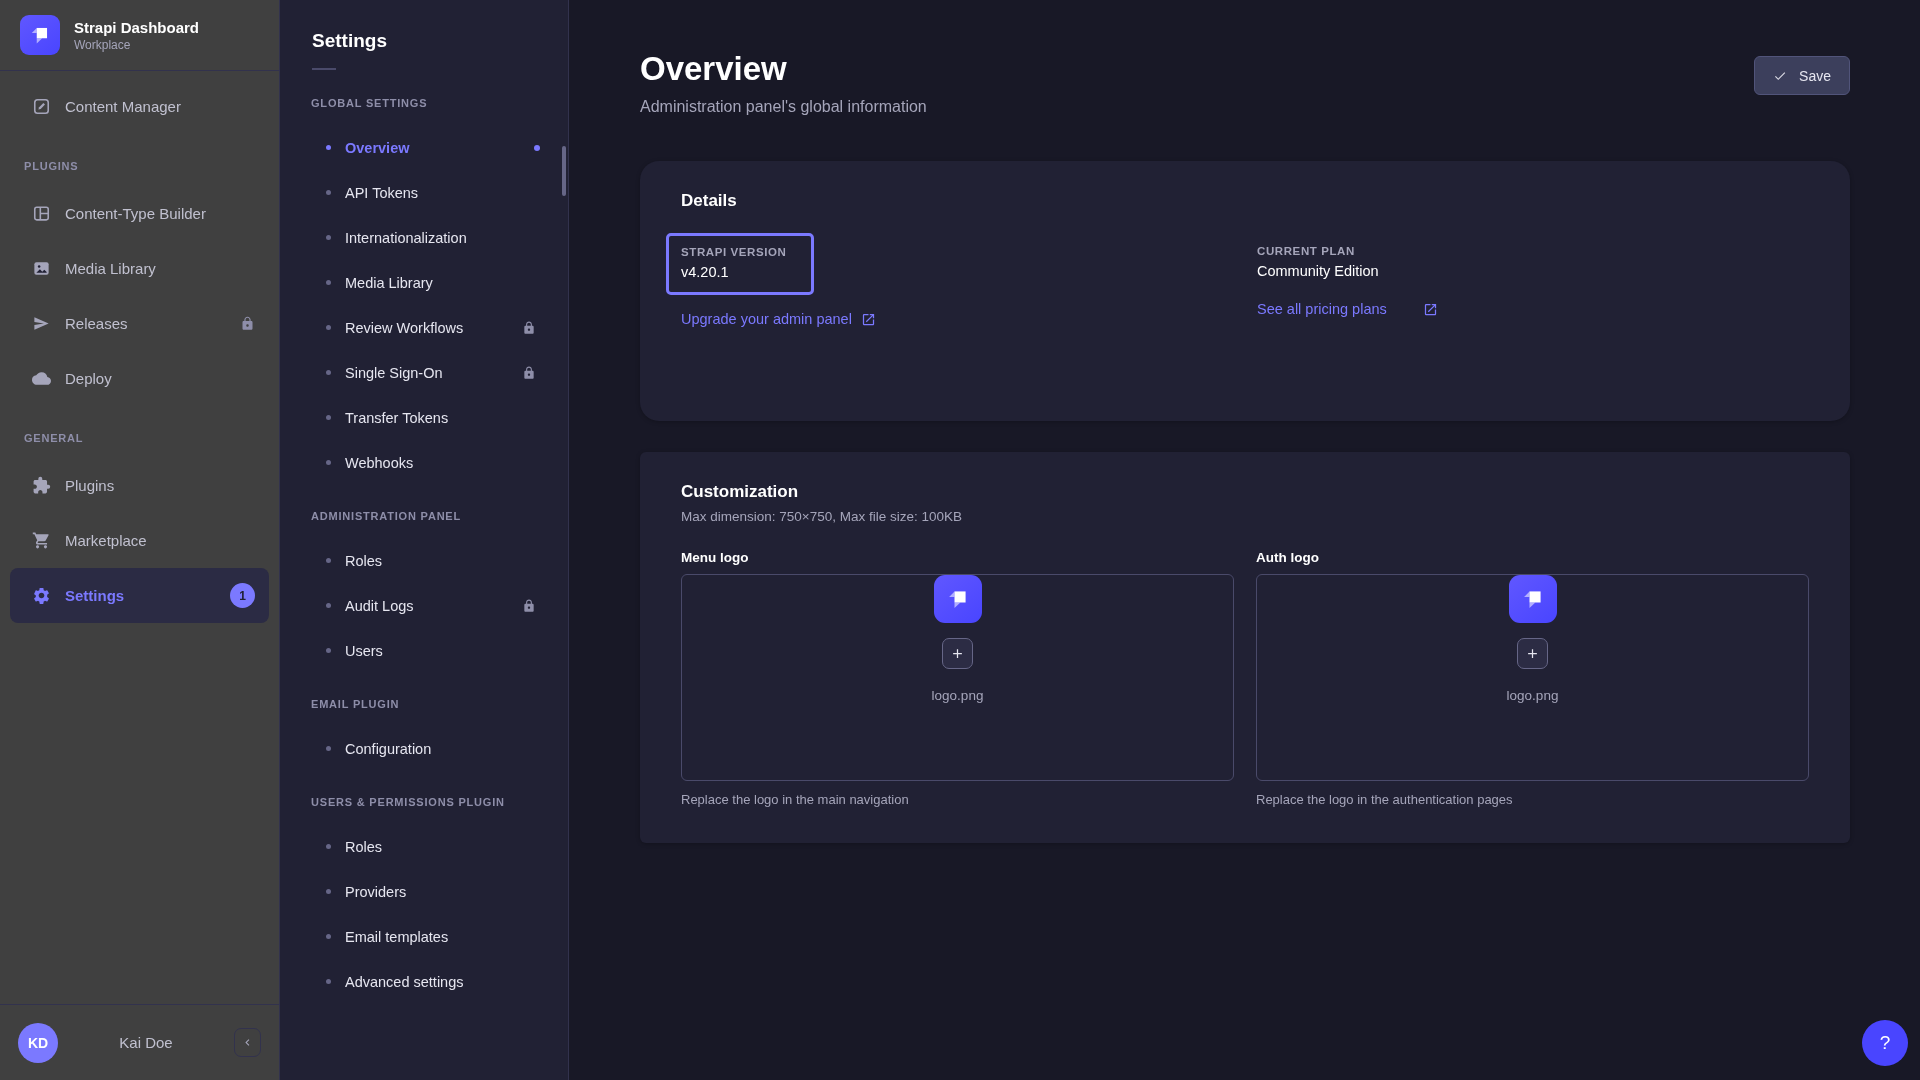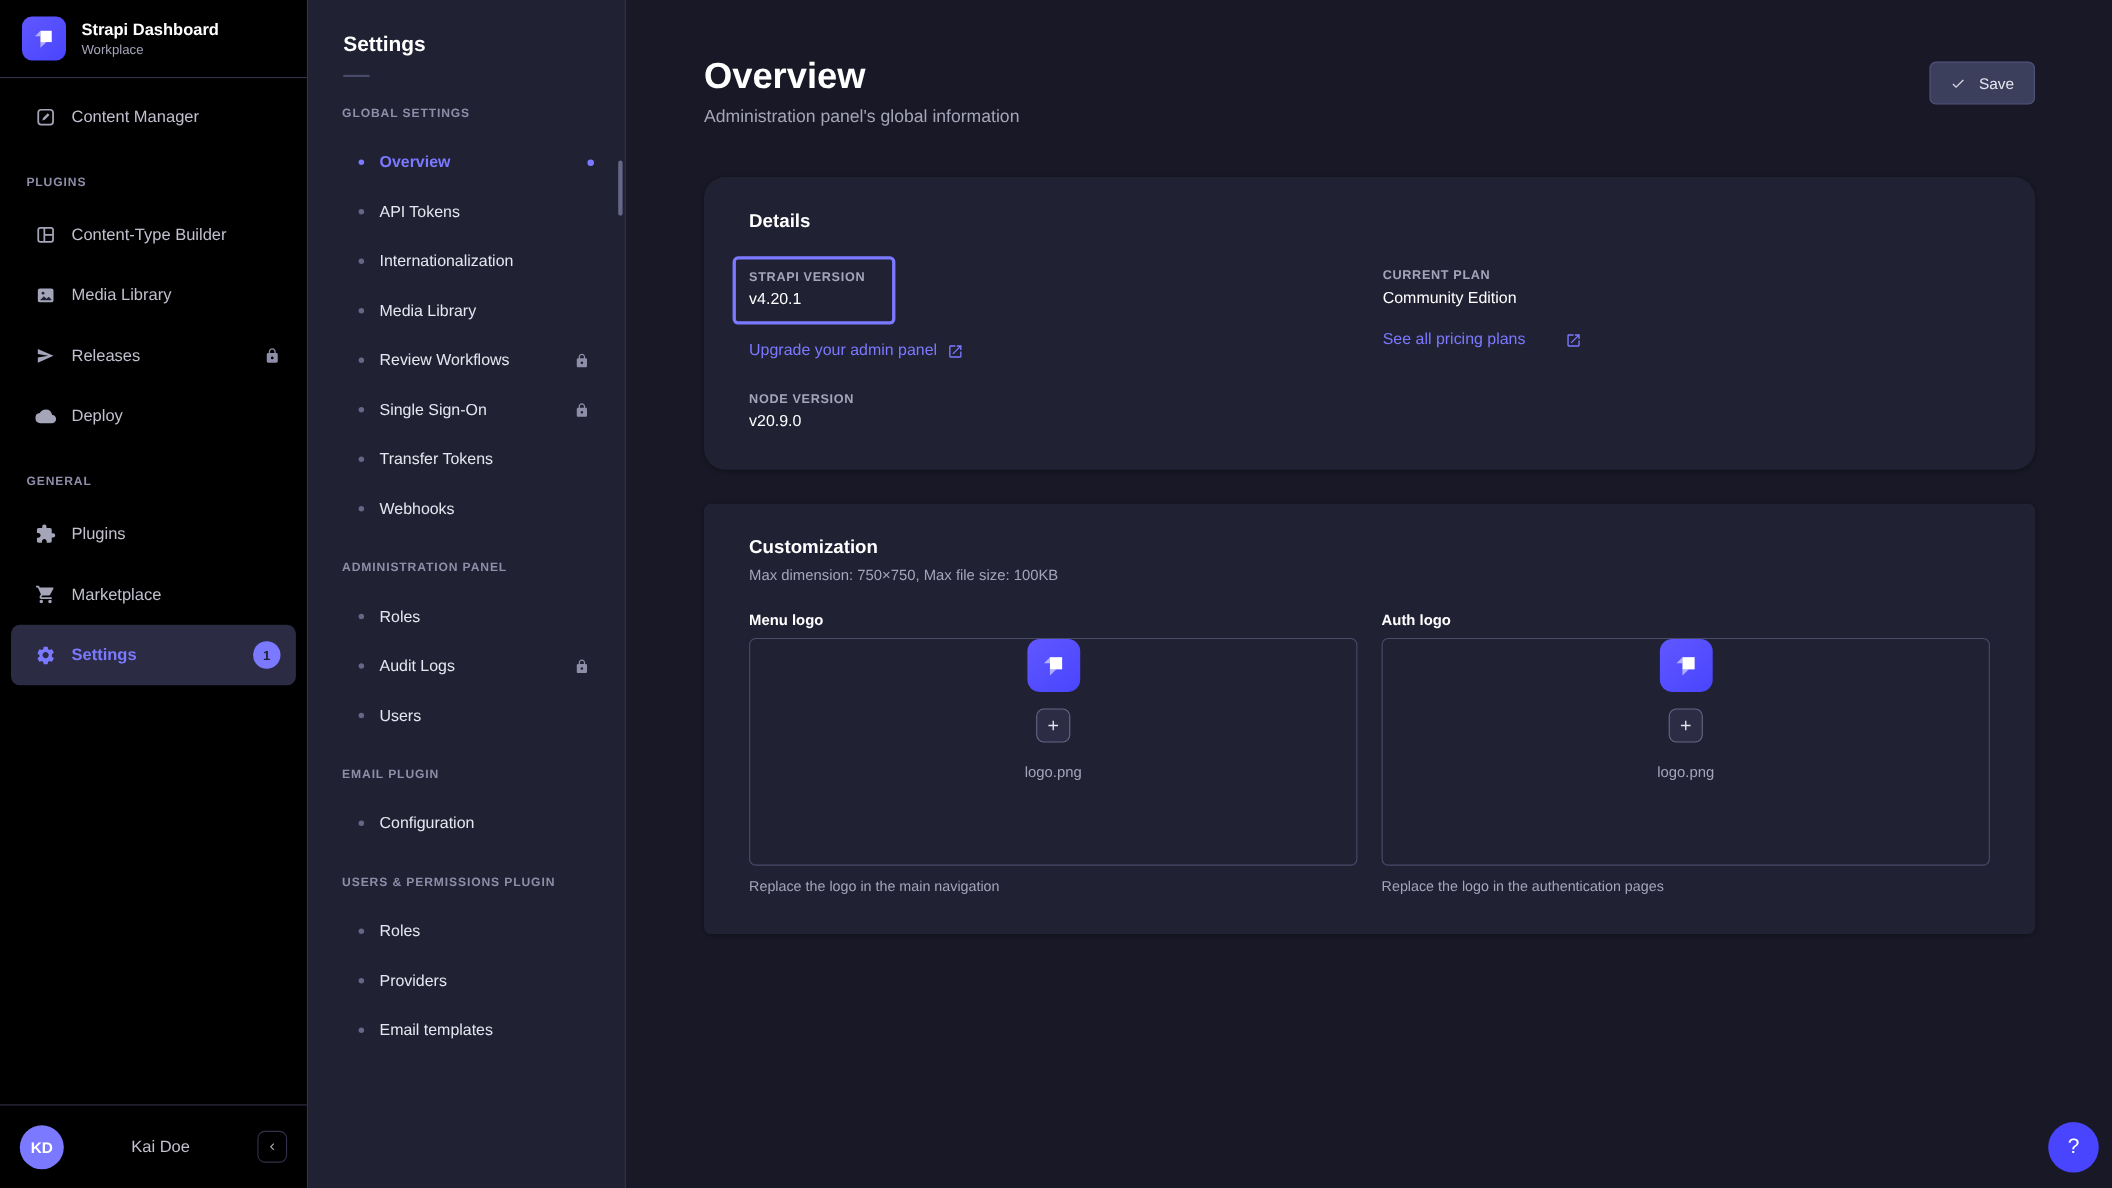--- a/index.html
+++ b/index.html
@@ -7,21 +7,21 @@
   body {
     background: #181826;
     color: #fff;
     font-family: "Liberation Sans", sans-serif;
   }
   .app { display: flex; width: 1920px; height: 1080px; }
 
   
   .sidebar {
     width: 280px; min-width: 280px; height: 100%;
-    background: #000000;
+    background: #404040;
     border-right: 1px solid #32324d;
     display: flex; flex-direction: column;
     position: relative;
   }
   .brand {
     display: flex; align-items: center; gap: 14px;
     padding: 15px 20px 15px 20px;
     border-bottom: 1px solid #32324d;
   }
   .brand-logo {
@@ -406,20 +406,24 @@
       <span class="sn-bullet"></span>
       <span>Roles</span>
     </div>
     <div class="sn-item">
       <span class="sn-bullet"></span>
       <span>Providers</span>
     </div>
     <div class="sn-item">
       <span class="sn-bullet"></span>
       <span>Email templates</span>
+    </div>
+    <div class="sn-item">
+      <span class="sn-bullet"></span>
+      <span>Advanced settings</span>
     </div>
 
     <div class="sp-scroll-thumb"></div>
   </aside>
 
   <main class="content">
     <header class="page-header">
       <h1 class="page-title">Overview</h1>
       <p class="page-subtitle">Administration panel's global information</p>
       <button class="save-btn">
@@ -438,24 +442,20 @@
             <div class="field-label">STRAPI VERSION</div>
             <div class="field-value">v4.20.1</div>
           </div>
           <div>
             <a class="ext-link">
               <span>Upgrade your admin panel</span>
               <svg>
                   <use href="#i-ext"></use>
                 </svg>
             </a>
-          </div>
-          <div class="node-field">
-            <div class="field-label">NODE VERSION</div>
-            <div class="field-value">v20.9.0</div>
           </div>
         </div>
         <div class="right-col">
           <div>
             <div class="field-label">CURRENT PLAN</div>
             <div class="field-value">Community Edition</div>
           </div>
           <div>
             <a class="ext-link">
               <span>See all pricing plans</span>

